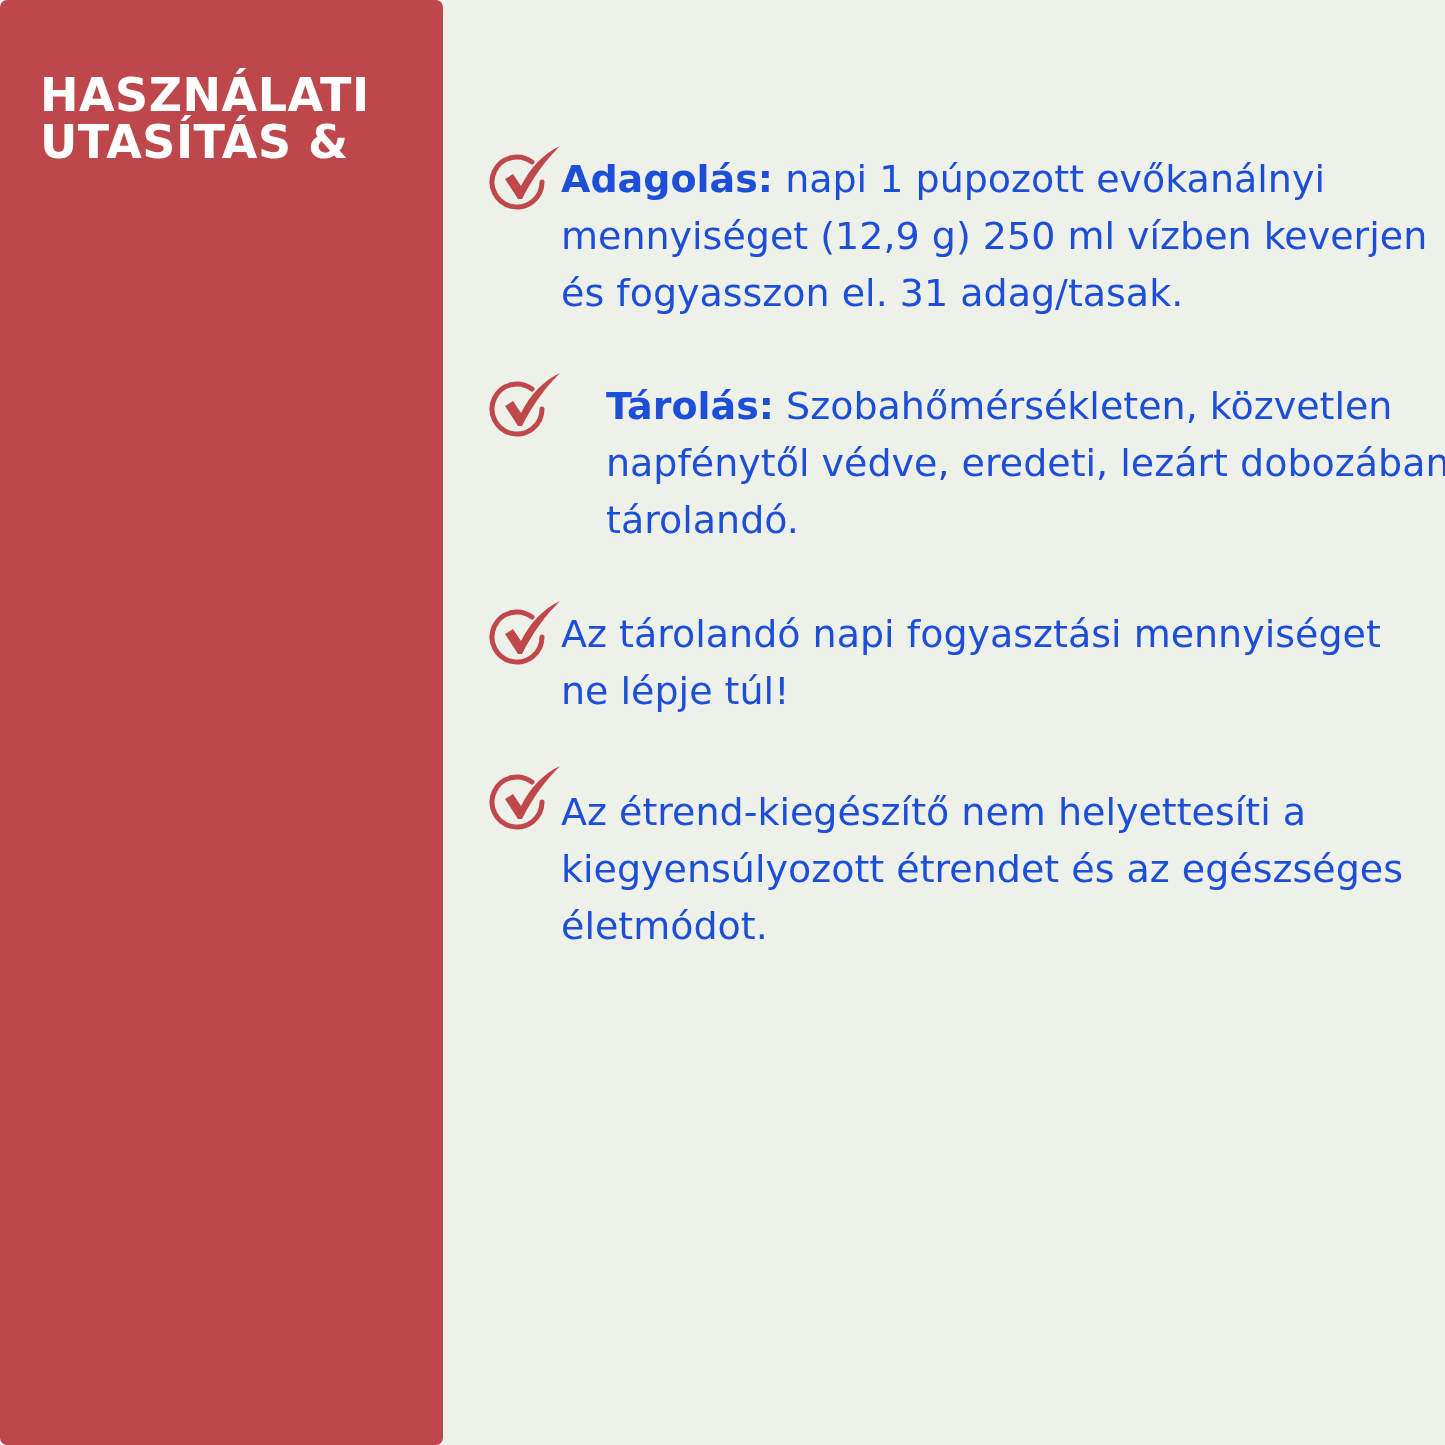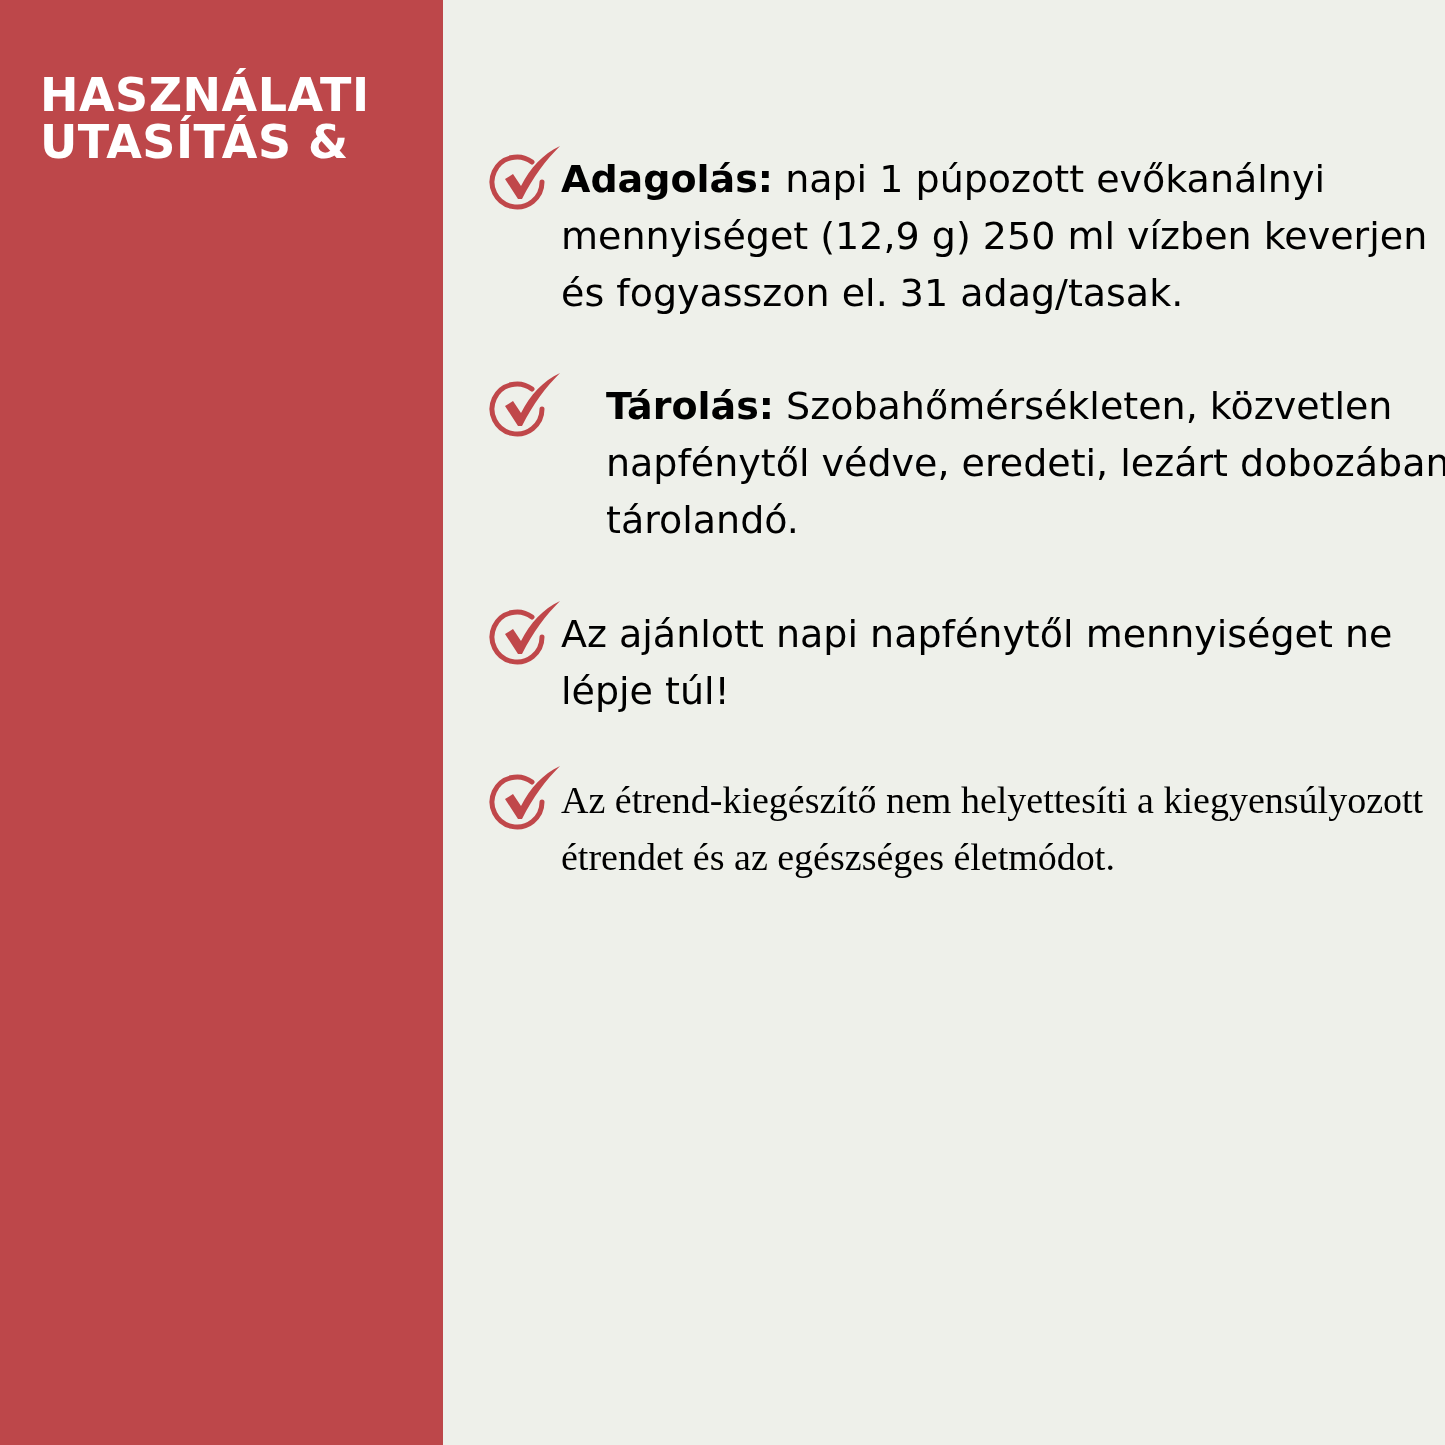--- a/index.html
+++ b/index.html
@@ -55,33 +55,33 @@
       top: 0;
       width: 74px;
       height: 66px;
     }
     .item-text {
       position: absolute;
       left: 73px;
       top: 0;
       width: 870px;
       margin: 0;
-      color: #000000;
+      color: #1d4ed8;
       font-family: "DejaVu Sans", sans-serif;
       font-size: 38px;
       line-height: 57px;
     }
     .item-text b {
       font-weight: bold;
     }
   </style>
 </head>
 <body>
 
-<div class="left-panel" style="background:#BD474A;">
+<div class="left-panel" style="background:#BD474A;border-radius:7px;">
   <h1 class="title">
     <span>HASZNÁLATI</span>
     <span>UTASÍTÁS &amp;</span>
   </h1>
 </div>
 
 <div class="right-panel" style="background:#EEF0EA;"></div>
 
 <div class="item" style="top:146px;">
   <span class="check-icon">
@@ -108,27 +108,27 @@
 </div>
 
 <div class="item" style="top:601px;">
   <span class="check-icon">
     <svg width="74" height="66" viewBox="0 0 74 66">
       <path d="M44 16 A25 25 0 1 0 54 36" fill="none" stroke="#C0474A" stroke-width="5" stroke-linecap="round"></path>
       <path d="M17 33 L25 28 L33 40 C42 22 55 8 72 0 C58 14 45 31 34 53 L30 53 Z" fill="#C0474A"></path>
     </svg>
   </span>
   <p class="item-text" style="top:5px;">
-    <span>Az ajánlott napi napfénytől mennyiséget ne lépje túl!</span>
+    <span>Az tárolandó napi fogyasztási mennyiséget ne lépje túl!</span>
   </p>
 </div>
 
 <div class="item" style="top:766px;">
   <span class="check-icon">
     <svg width="74" height="66" viewBox="0 0 74 66">
       <path d="M44 16 A25 25 0 1 0 54 36" fill="none" stroke="#C0474A" stroke-width="5" stroke-linecap="round"></path>
       <path d="M17 33 L25 28 L33 40 C42 22 55 8 72 0 C58 14 45 31 34 53 L30 53 Z" fill="#C0474A"></path>
     </svg>
   </span>
-  <p class="item-text" style="top:6px;font-family:Liberation Serif, serif;">
+  <p class="item-text" style="top:18px;">
     <span>Az étrend-kiegészítő nem helyettesíti a kiegyensúlyozott étrendet és az egészséges életmódot.</span>
   </p>
 </div>
 
 </body></html>

